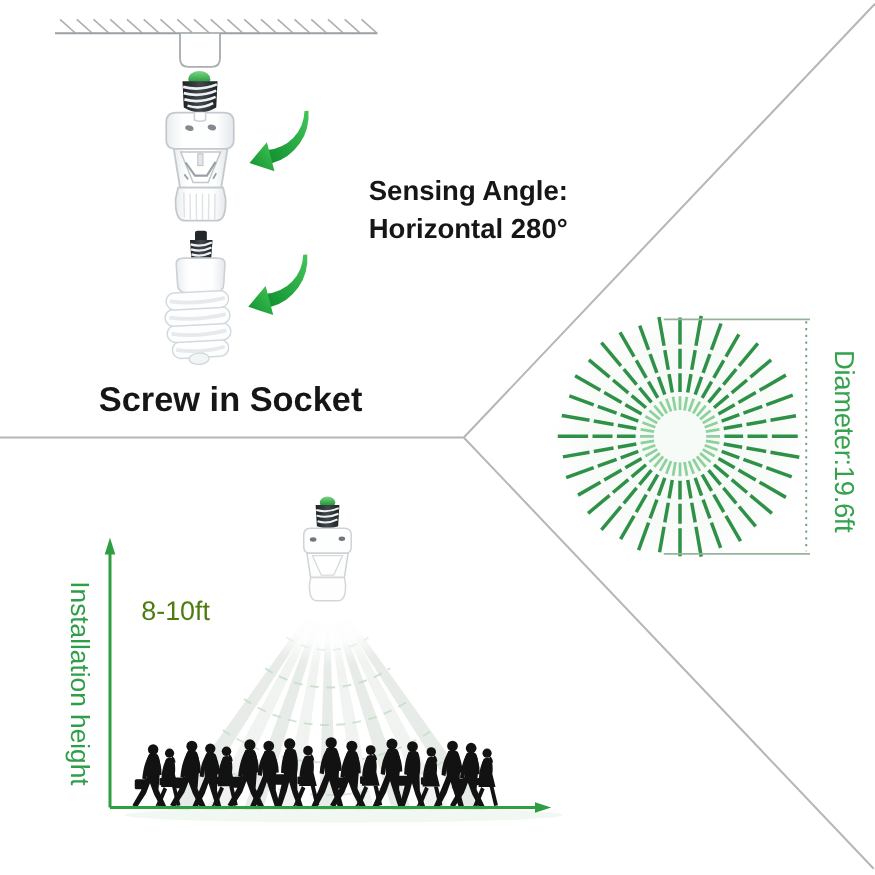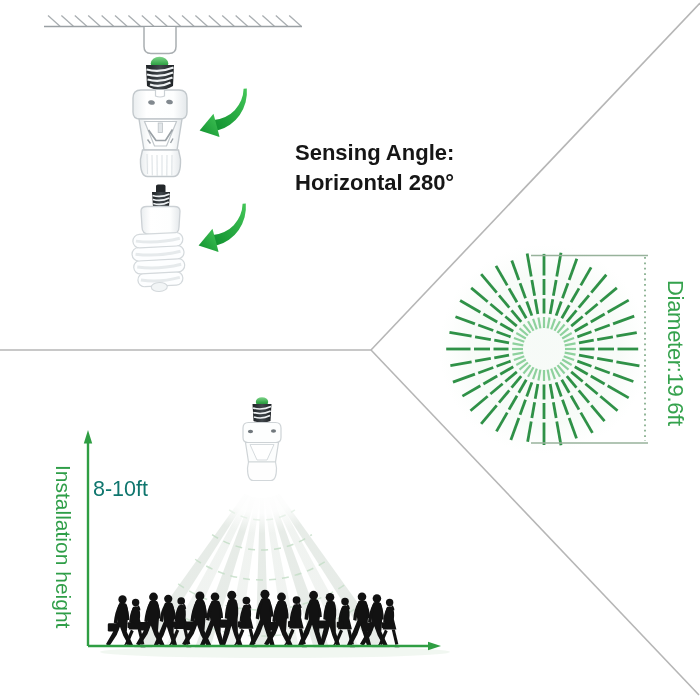--- a/index.html
+++ b/index.html
@@ -5,21 +5,21 @@
   html,body{margin:0;padding:0;background:#ffffff;}
   .canvas{position:relative;width:700px;height:700px;background:#ffffff;overflow:hidden;
           font-family:"Liberation Sans",sans-serif;}
   .abs{position:absolute;}
   .txt-black{color:#161616;font-weight:bold;}
   #sensing-text{left:267px;top:138px;font-size:22px;line-height:29.5px;letter-spacing:0px;margin-left:28px;}
   #screw-caption{left:79px;top:304px;font-size:27.5px;}
   .vtext{writing-mode:vertical-rl;text-orientation:mixed;}
   #diameter-label{left:662px;top:280px;font-size:22px;color:#35a24d;letter-spacing:-0.3px;}
   #install-label{left:51px;top:465px;font-size:21px;color:#2f9e48;}
-  #range-label{left:93px;top:477px;font-size:21.5px;color:#0f766e;}
+  #range-label{left:113px;top:477px;font-size:21.5px;color:#4d7c0f;}
   svg{display:block;}
 </style>
 </head>
 <body>
 
 <div class="canvas">
 
   <svg class="abs" style="left:0;top:0" width="700" height="700">
     <g stroke="#b6b6b6" stroke-width="1.6" fill="none">
       <path d="M0,350 L371,350"></path>
@@ -137,20 +137,21 @@
     </g>
 
     <use href="#swooshArrow" x="0" y="0" transform="translate(197,87)"></use>
     <use href="#swooshArrow" x="0" y="0" transform="translate(196,202)"></use>
   </svg>
 
   <div class="abs txt-black" id="sensing-text">
     <div>Sensing Angle:</div>
     <div>Horizontal 280°</div>
   </div>
+  <div class="abs txt-black" id="screw-caption">Screw in Socket</div>
 
   <svg class="abs" style="left:430px;top:240px" width="270" height="215">
     <radialGradient id="burstHalo" cx="0.5" cy="0.5" r="0.5">
       <stop offset="0" stop-color="#eef6ef" stop-opacity="0.5"></stop>
       <stop offset="0.72" stop-color="#eef6ef" stop-opacity="0.42"></stop>
       <stop offset="1" stop-color="#f3f9f4" stop-opacity="0"></stop>
     </radialGradient>
     <circle cx="114" cy="109" r="105" fill="url(#burstHalo)"></circle>
     <g id="burst-rays" transform="translate(114,109)">
         <line x1="21" y1="0" x2="32" y2="0" stroke="#8ed19d" stroke-width="2.2"></line>

